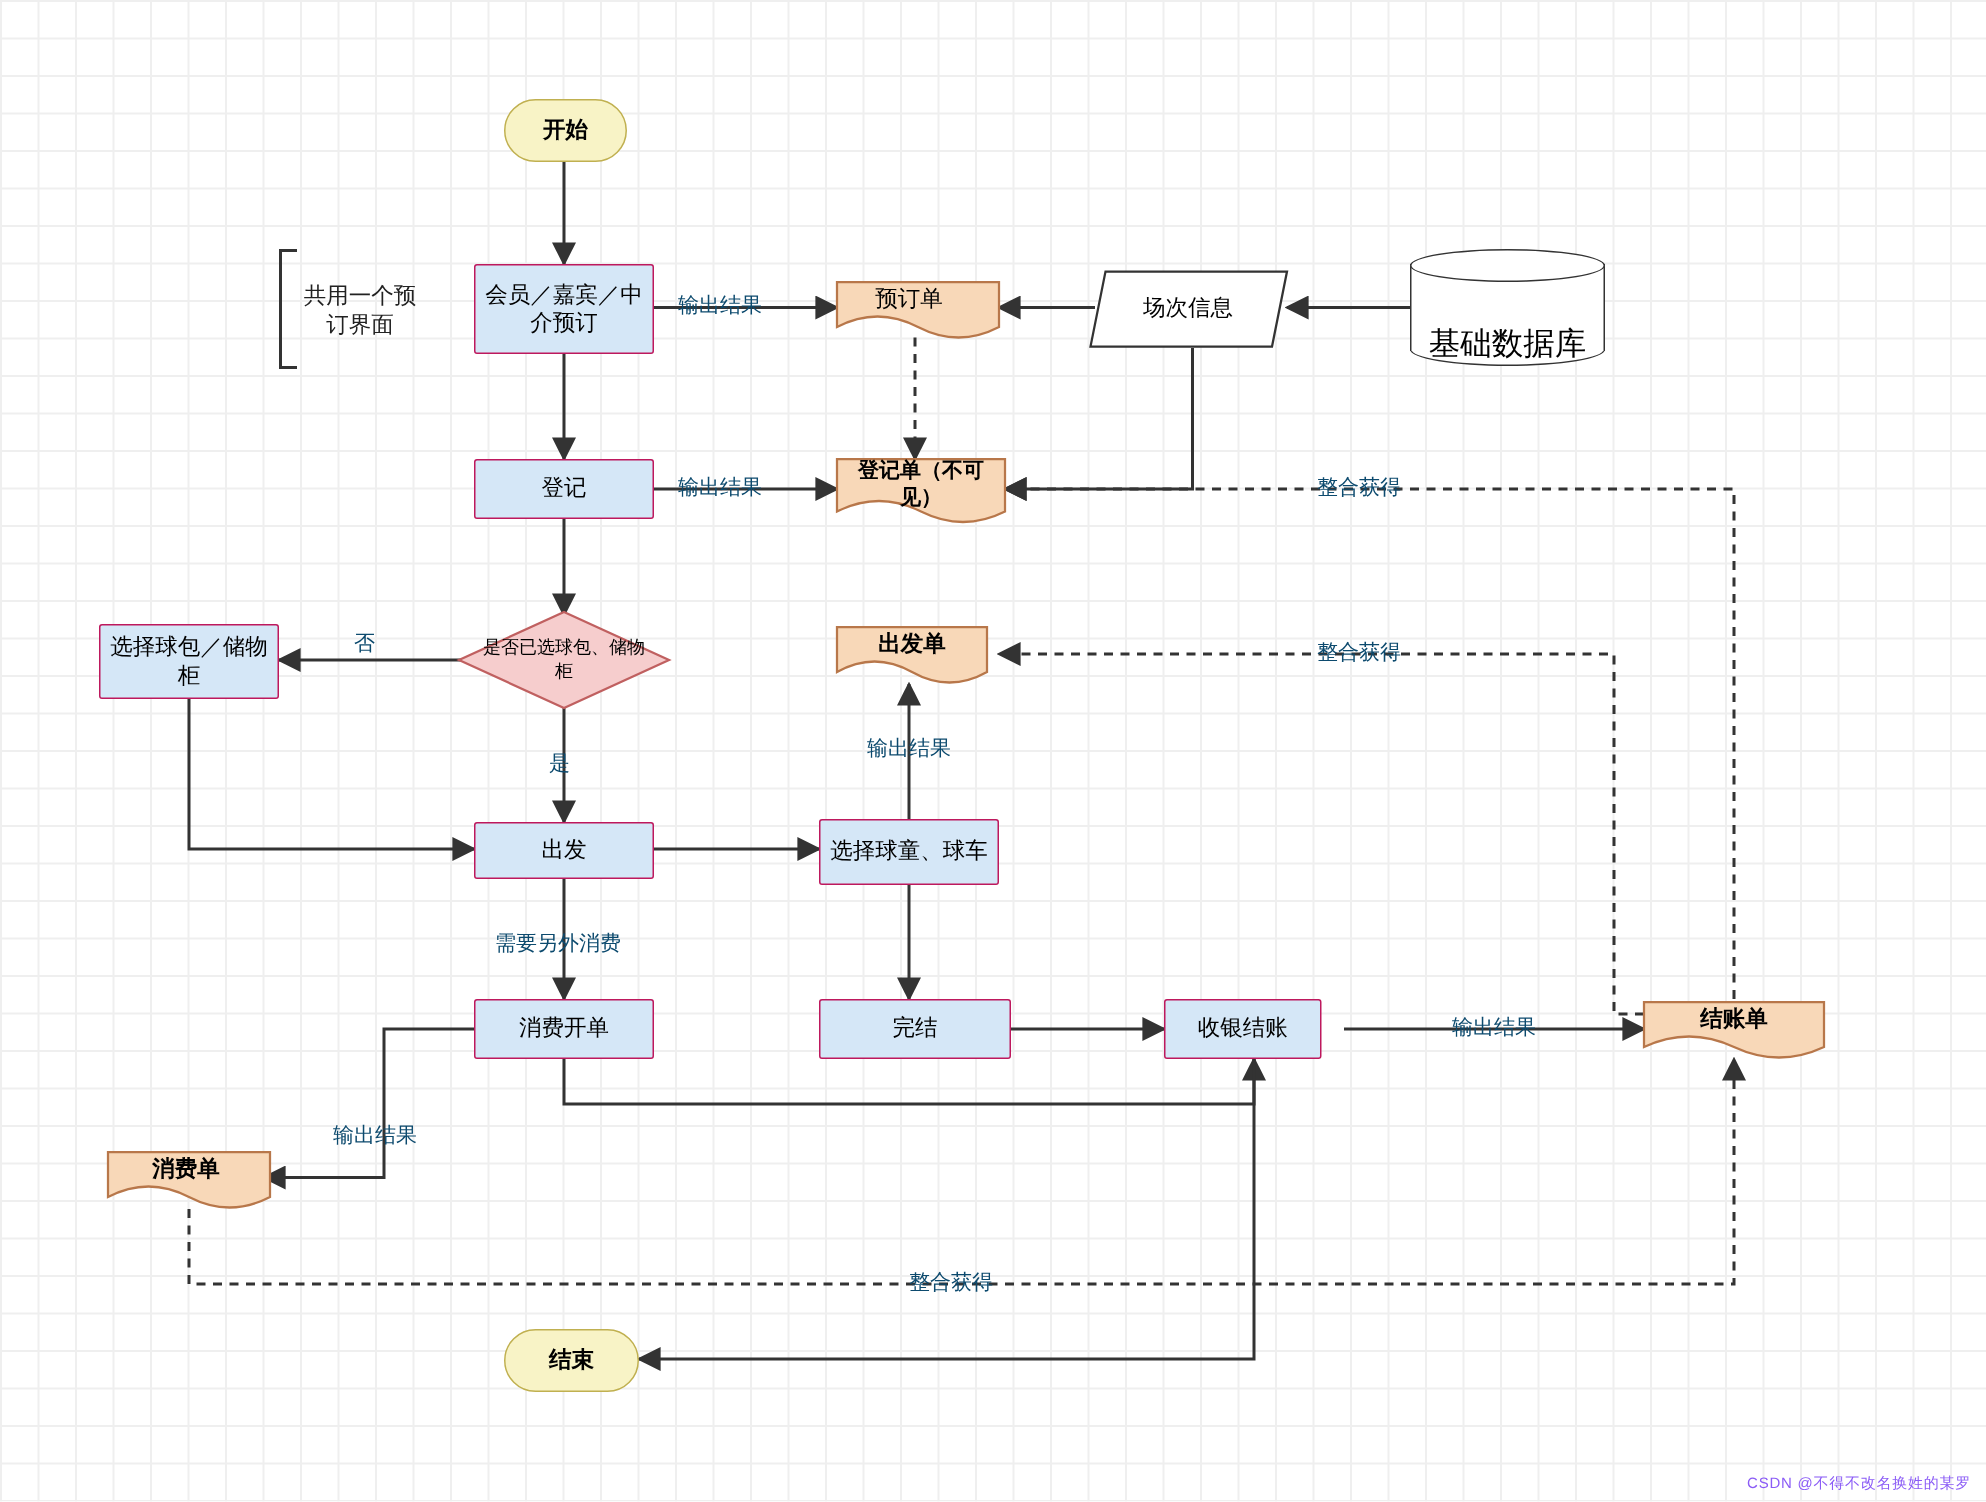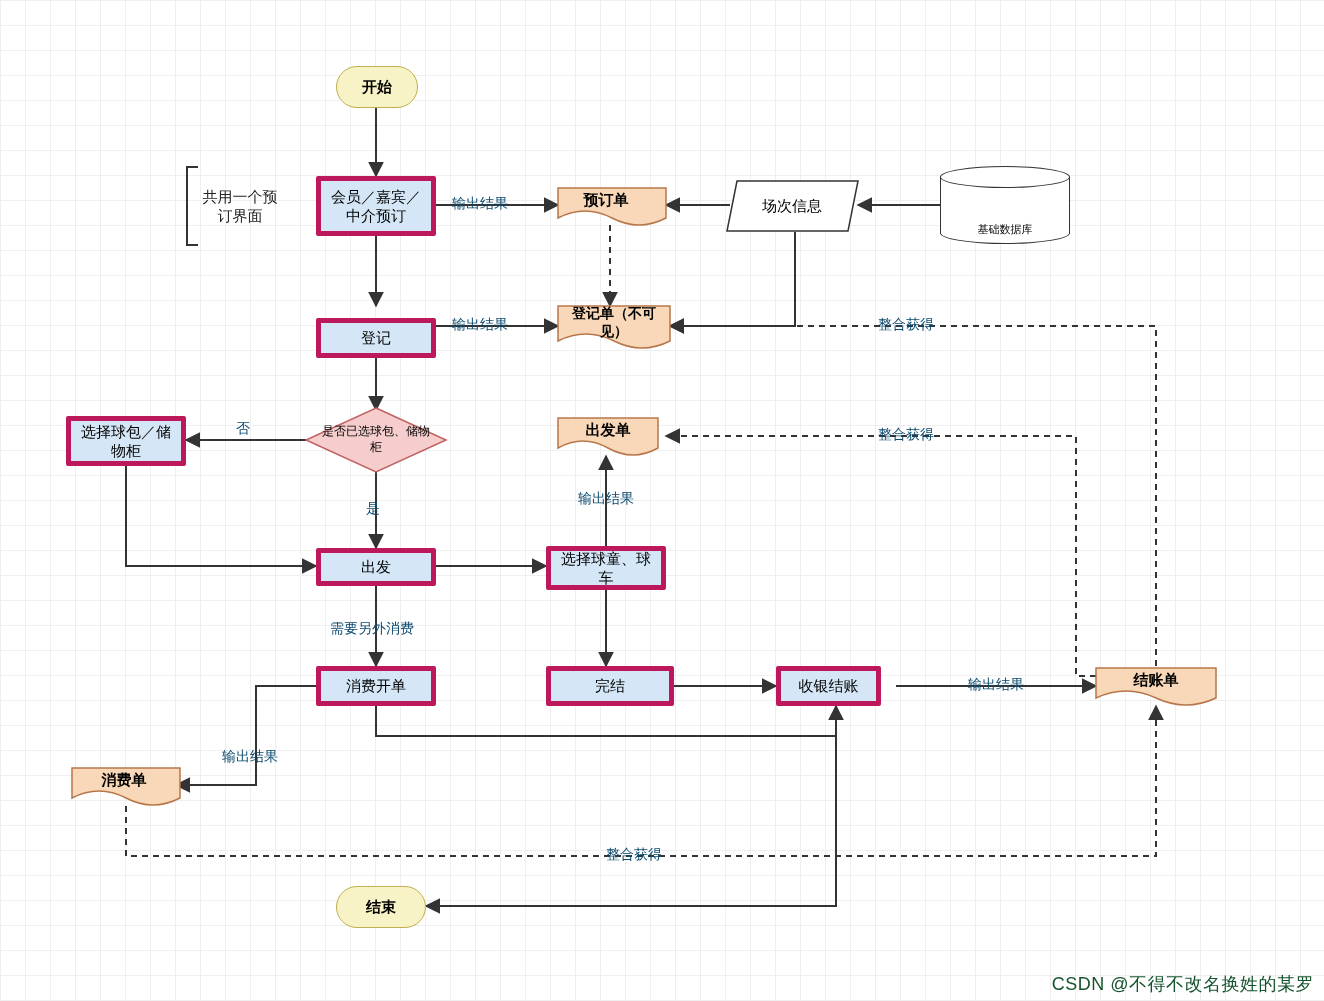--- a/index.html
+++ b/index.html
@@ -27,21 +27,21 @@
     display: flex;
     align-items: center;
     justify-content: center;
     text-align: center;
     font-size: 15px;
     line-height: 1.3;
     padding: 2px 6px;
   }
   .process {
     background: #d5e7f7;
-    border: 5px solid #be185d;
+    border: 1px solid #be185d;
     border-radius: 2px;
   }
   .terminator {
     background: #f8f3c6;
     border: 1px solid #c0b050;
     border-radius: 999px;
   }
   .label-red {
     position:absolute;
     color:#0c4a6e;
@@ -64,22 +64,22 @@
     left:0;
     width:10px;
     border-top:2px solid #333;
   }
   .bracket::before { top:0; }
   .bracket::after { bottom:0; border-top:none; border-bottom:2px solid #333;}
   .watermark {
     position:absolute;
     right:10px;
     bottom:5px;
-    font-size:18px;
-    color:#14532d;
+    font-size:10px;
+    color:#8b5cf6;
     letter-spacing:0.5px;
   }
   svg.arrows {
     position:absolute;
     inset:0;
     width:1324px;
     height:1001px;
     pointer-events:none;
   }
   .cylinder {
@@ -91,21 +91,21 @@
     background:#fff;
   }
   .cylinder .top, .cylinder .bot{
     position:absolute; left:0; right:0; height:20px;
     border:1px solid #333; border-radius:50%;
     background:#fff;
   }
   .cylinder .top{ top:0; }
   .cylinder .bot{ bottom:0; }
   .cylinder .lab{
-    position:absolute; inset:0; display:flex; align-items:center; justify-content:center; font-size:11px; text-align:center;margin-top:48px;
+    position:absolute; inset:0; display:flex; align-items:center; justify-content:center; font-size:21px; text-align:center;margin-top:48px;
   }
 </style>
 </head>
 <body>
 
 <div class="grid"></div>
 
 <svg class="arrows">
   <defs>
     <marker id="arrow" viewBox="0 0 10 10" refX="9" refY="5" markerWidth="8" markerHeight="8" orient="auto-start-reverse">
@@ -186,21 +186,21 @@
 <div class="node terminator" style="left:336px; top:66px; width:82px; height:42px; font-weight:bold;">
   <span>开始</span>
 </div>
 <div class="node terminator" style="left:336px; top:886px; width:90px; height:42px; font-weight:bold;">
   <span>结束</span>
 </div>
 
 <div class="node process" style="left:316px; top:176px; width:120px; height:60px;">
   <span>会员／嘉宾／中介预订</span>
 </div>
-<div class="node process" style="left:316px; top:306px; width:120px; height:40px;margin-top:12px;">
+<div class="node process" style="left:316px; top:306px; width:120px; height:40px;">
   <span>登记</span>
 </div>
 <div class="node process" style="left:66px; top:416px; width:120px; height:50px;">
   <span>选择球包／储物柜</span>
 </div>
 <div class="node process" style="left:316px; top:548px; width:120px; height:38px;">
   <span>出发</span>
 </div>
 <div class="node process" style="left:546px; top:546px; width:120px; height:44px;">
   <span>选择球童、球车</span>
@@ -208,21 +208,21 @@
 <div class="node process" style="left:316px; top:666px; width:120px; height:40px;">
   <span>消费开单</span>
 </div>
 <div class="node process" style="left:546px; top:666px; width:128px; height:40px;">
   <span>完结</span>
 </div>
 <div class="node process" style="left:776px; top:666px; width:105px; height:40px;">
   <span>收银结账</span>
 </div>
 
-<div class="node" style="left:558px; top:186px; width:96px; height:28px; font-weight:bold;">
+<div class="node" style="left:558px; top:186px; width:96px; height:28px; font-weight:normal;">
   <span>预订单</span>
 </div>
 <div class="node" style="left:558px; top:304px; width:112px; height:36px; font-weight:bold; font-size:14px;">
   <span>登记单（不可见）</span>
 </div>
 <div class="node" style="left:558px; top:416px; width:100px; height:28px; font-weight:bold;">
   <span>出发单</span>
 </div>
 <div class="node" style="left:72px; top:766px; width:104px; height:28px; font-weight:bold;">
   <span>消费单</span>

